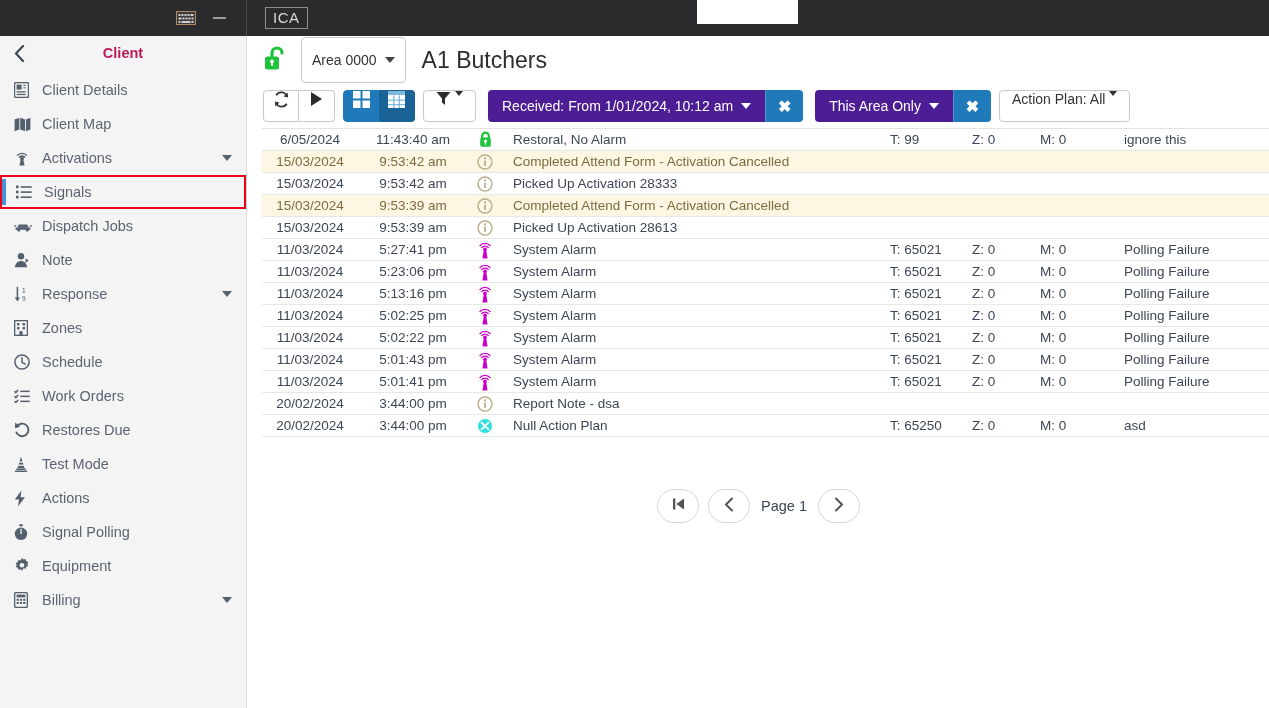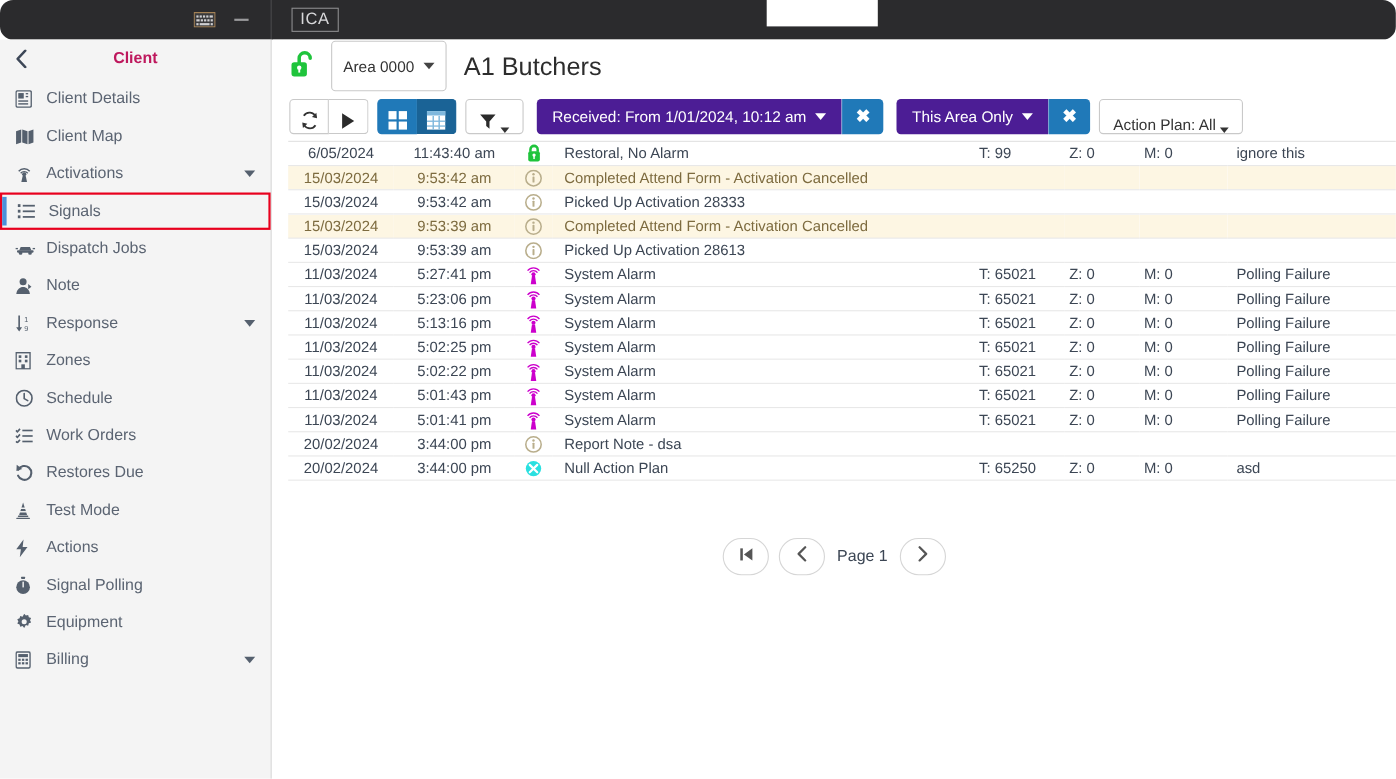--- a/index.html
+++ b/index.html
@@ -10,21 +10,21 @@
     font-family: "Liberation Sans", sans-serif;
     background: #ffffff;
   }
   #app { position: relative; width: 1269px; height: 708px; }
 
   
   .titlebar {
     position: absolute; top: 0; left: 0;
     width: 1269px; height: 36px;
     background: #2b2b2d;
-    display: flex; align-items: center; border-radius: 12px;
+    display: flex; align-items: center;
   }
   .tb-left {
     width: 247px; height: 36px;
     display: flex; align-items: center; justify-content: flex-end;
     gap: 14px; padding-right: 18px;
     border-right: 1px solid #4a4a4c;
   }
   .kbd-icon { width: 20px; height: 14px; position: relative; }
   .kbd-icon svg { display: block; }
   .min-btn {
@@ -148,21 +148,21 @@
     height: 44px;
     display: flex; align-items: center;
     padding-left: 15px;
     gap: 8px;
   }
   .btn {
     height: 32px;
     border: 1px solid #c9c9c9;
     background: #fff;
     border-radius: 4px;
-    display: flex; align-items: flex-end; justify-content: center;
+    display: flex; align-items: flex-start; justify-content: center;
     padding: 0 12px;
     cursor: pointer;
     font-size: 14px;
     color: #333;
     white-space: nowrap;
   }
   .btn.sq { width: 36px; padding: 0; }
   .btn-group { display: flex; }
   .btn-group .btn { border-radius: 0; border-left-width: 0; }
   .btn-group .btn:first-child { border-radius: 4px 0 0 4px; border-left-width: 1px; }

